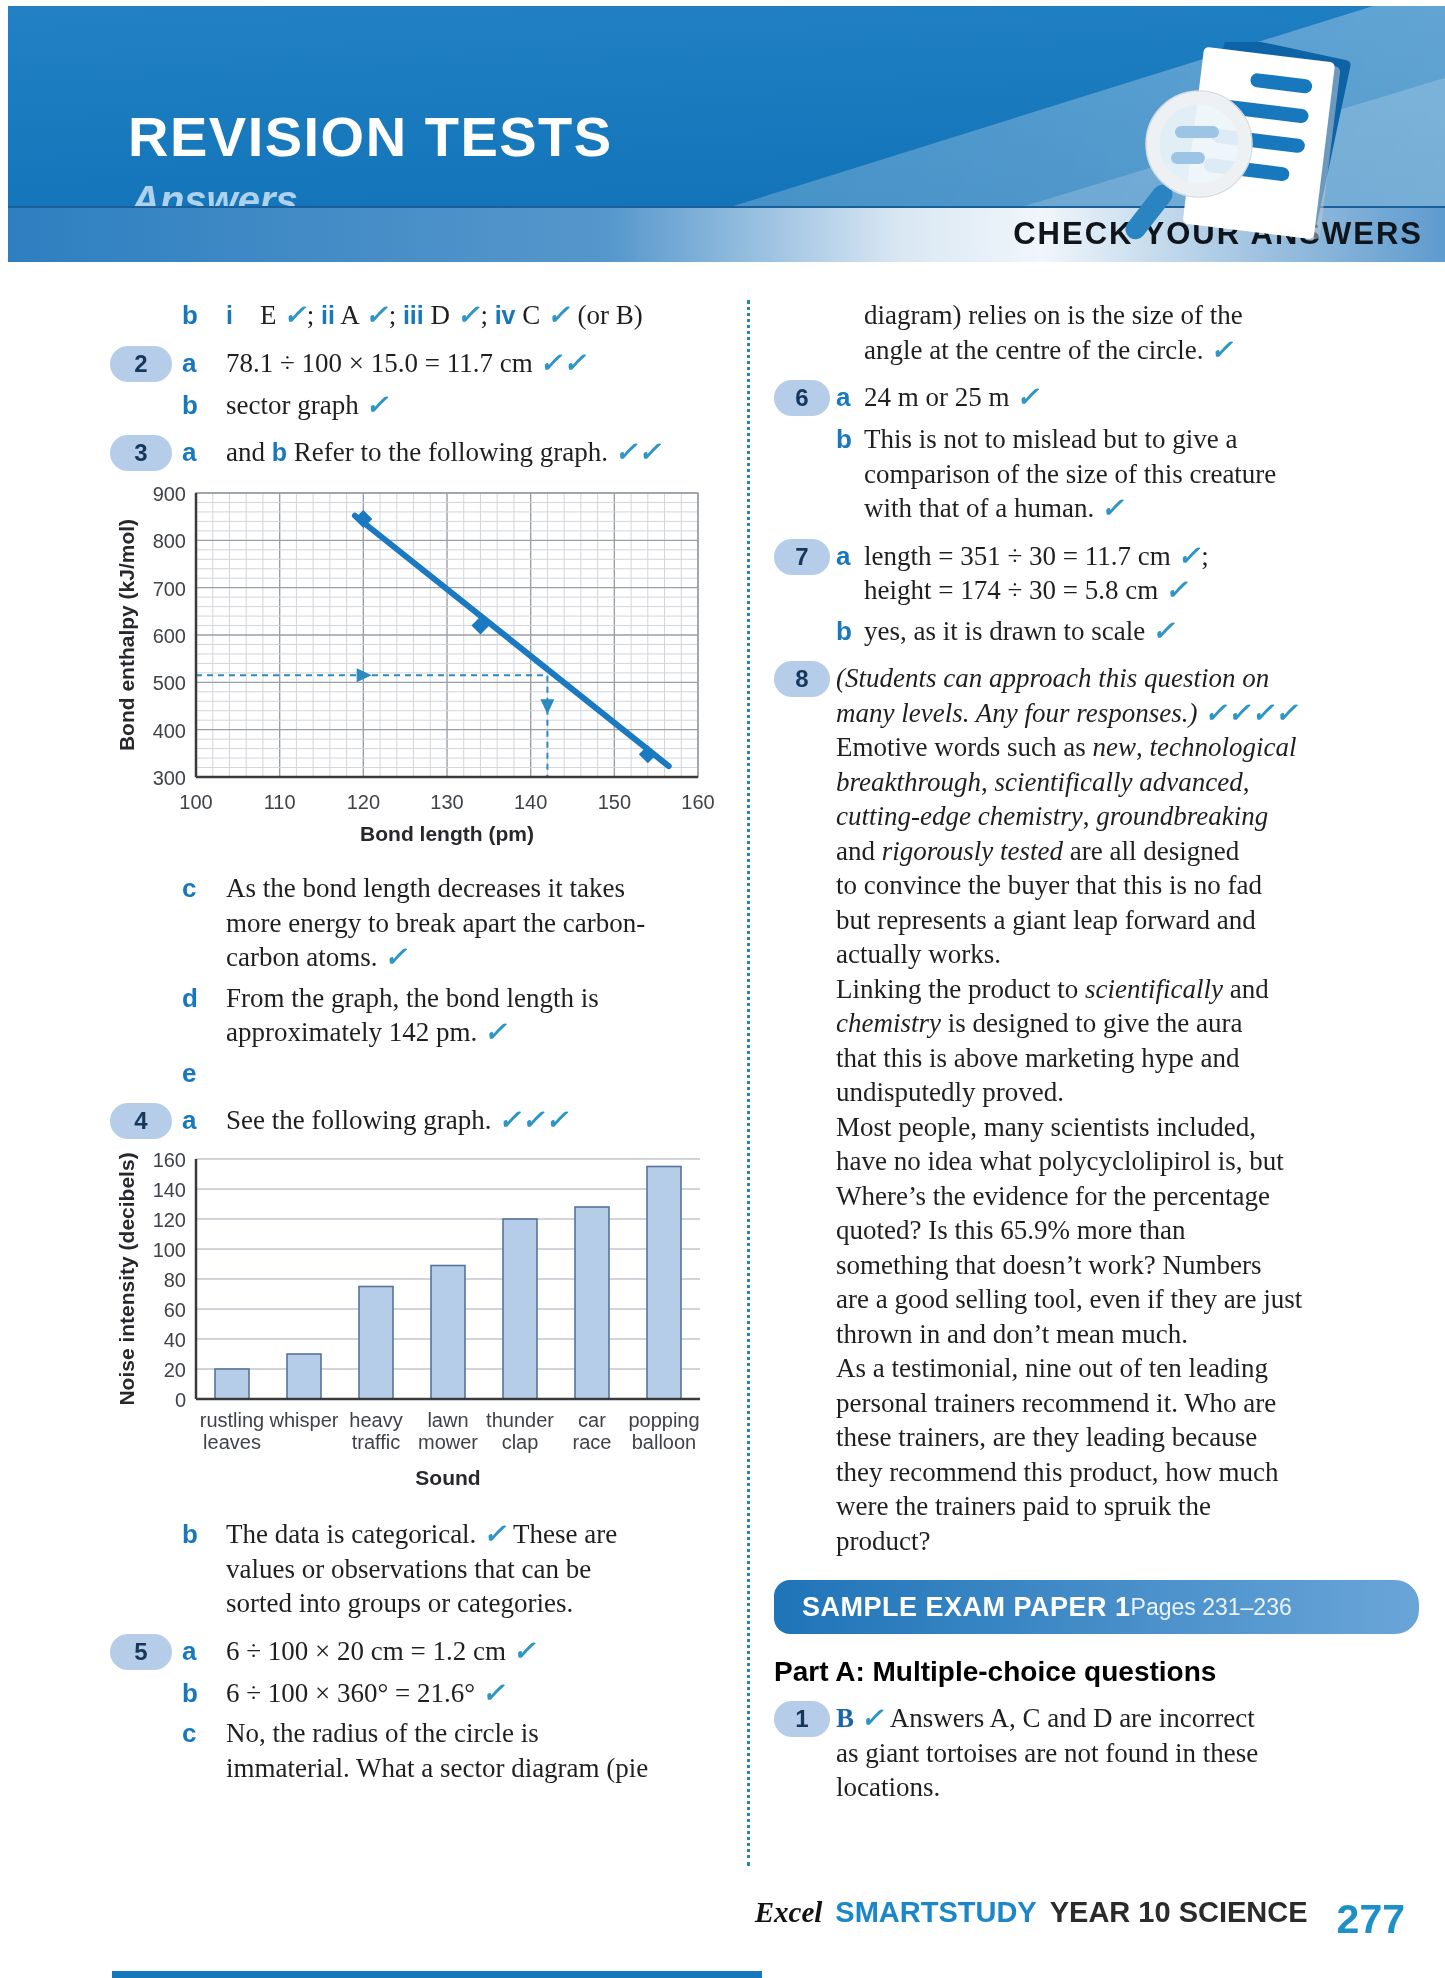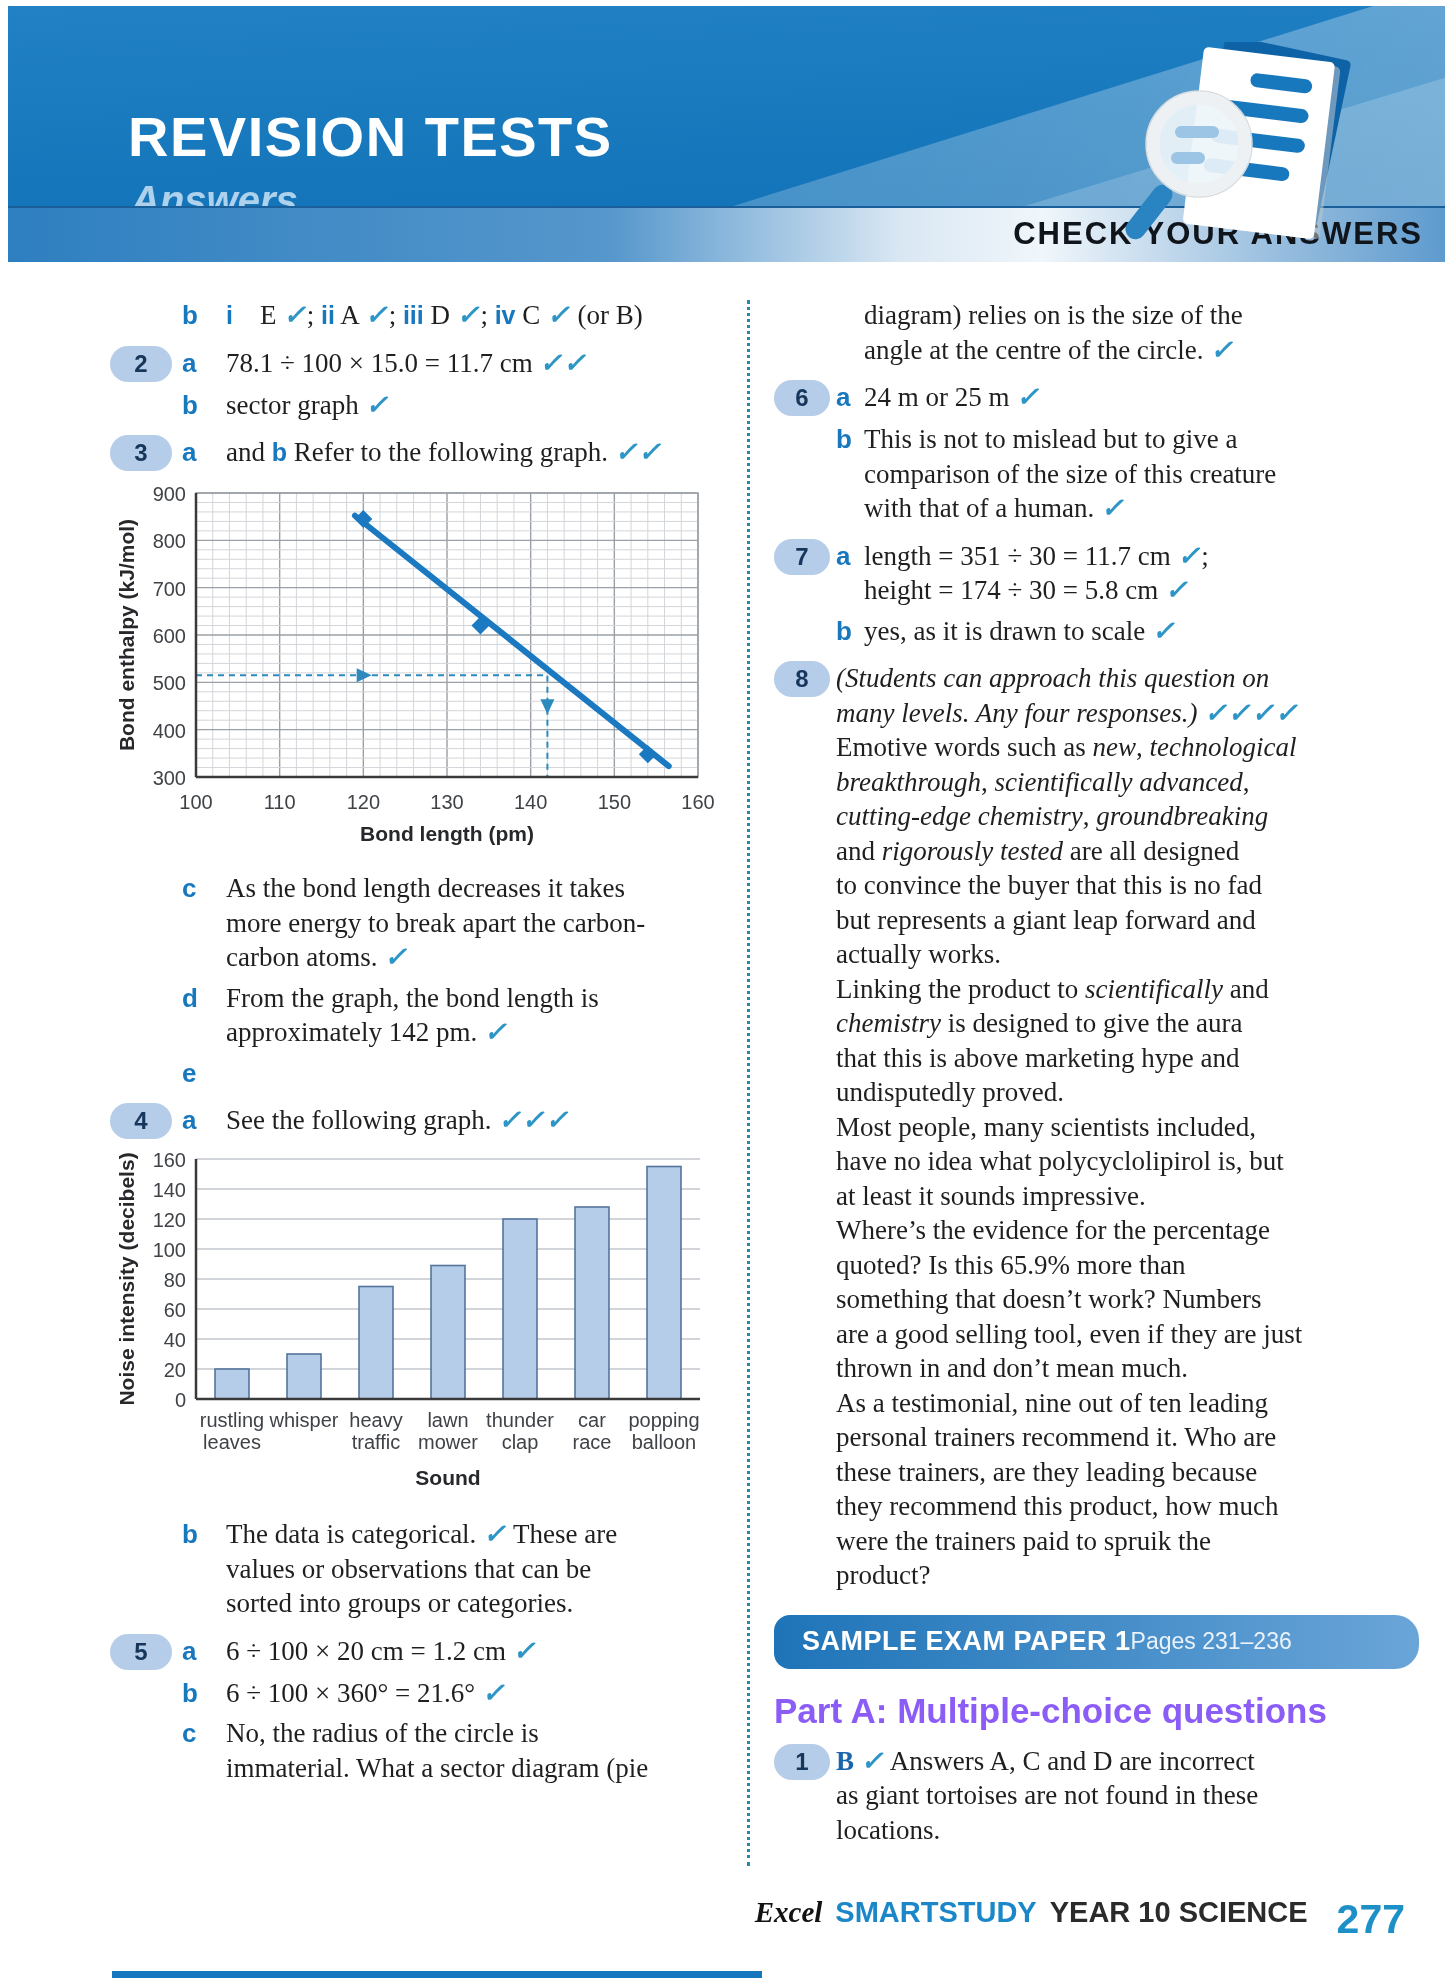--- a/index.html
+++ b/index.html
@@ -49,21 +49,21 @@
 
   .chart-block{margin:12px 0 12px 4px}
   svg text.tick{font-family:"Liberation Sans",sans-serif;font-size:20px;fill:#3f4348}
   svg text.axis-title{font-family:"Liberation Sans",sans-serif;font-weight:bold;font-size:21px;fill:#26282b}
 
   .exam-banner{position:relative;height:54px;width:645px;box-sizing:border-box;margin:22px 0 0;
       border-radius:16px 24px 24px 16px;background:linear-gradient(90deg,#1e74b8,#6aa5d8);
       display:flex;align-items:center;padding:0 32px 0 28px}
   .exam-banner .t{font-family:"Liberation Sans",sans-serif;font-weight:bold;font-size:27px;color:#ffffff;letter-spacing:.5px}
   .exam-banner .p{font-family:"Liberation Sans",sans-serif;font-size:23px;color:#eaf3fb}
-  .part-heading{font-family:"Liberation Sans",sans-serif;font-weight:bold;font-size:35px;color:#8b5cf6;margin:22px 0 6px}
+  .part-heading{font-family:"Liberation Sans",sans-serif;font-weight:bold;font-size:28px;color:#000000;margin:22px 0 6px}
 
   
   .footer{position:absolute;top:1896px;right:40px;display:flex;align-items:flex-start;gap:13px}
   .f-excel{font-family:"Liberation Serif",serif;font-style:italic;font-weight:bold;font-size:29px;color:#131313}
   .f-smart{font-family:"Liberation Sans",sans-serif;font-weight:bold;font-size:29px;color:#1b87c9}
   .f-course{font-family:"Liberation Sans",sans-serif;font-weight:bold;font-size:29px;color:#2b2b2b}
   .f-page{font-family:"Liberation Sans",sans-serif;font-weight:bold;font-size:41px;color:#1e90c8;margin-left:16px}
   .bottom-strip{position:absolute;left:112px;bottom:0;width:650px;height:7px;background:#1577bd}
 </style>
 </head>
@@ -370,21 +370,20 @@
         <div class="line"><span>and </span><span class="it">rigorously tested</span><span> are all designed</span></div>
         <div class="line"><span>to convince the buyer that this is no fad</span></div>
         <div class="line"><span>but represents a giant leap forward and</span></div>
         <div class="line"><span>actually works.</span></div>
         <div class="line"><span>Linking the product to </span><span class="it">scientifically</span><span> and</span></div>
         <div class="line"><span class="it">chemistry</span><span> is designed to give the aura</span></div>
         <div class="line"><span>that this is above marketing hype and</span></div>
         <div class="line"><span>undisputedly proved.</span></div>
         <div class="line"><span>Most people, many scientists included,</span></div>
         <div class="line"><span>have no idea what polycyclolipirol is, but</span></div>
-        <div class="line"><span>at least it sounds impressive.</span></div>
         <div class="line"><span>Where’s the evidence for the percentage</span></div>
         <div class="line"><span>quoted? Is this 65.9% more than</span></div>
         <div class="line"><span>something that doesn’t work? Numbers</span></div>
         <div class="line"><span>are a good selling tool, even if they are just</span></div>
         <div class="line"><span>thrown in and don’t mean much.</span></div>
         <div class="line"><span>As a testimonial, nine out of ten leading</span></div>
         <div class="line"><span>personal trainers recommend it. Who are</span></div>
         <div class="line"><span>these trainers, are they leading because</span></div>
         <div class="line"><span>they recommend this product, how much</span></div>
         <div class="line"><span>were the trainers paid to spruik the</span></div>

